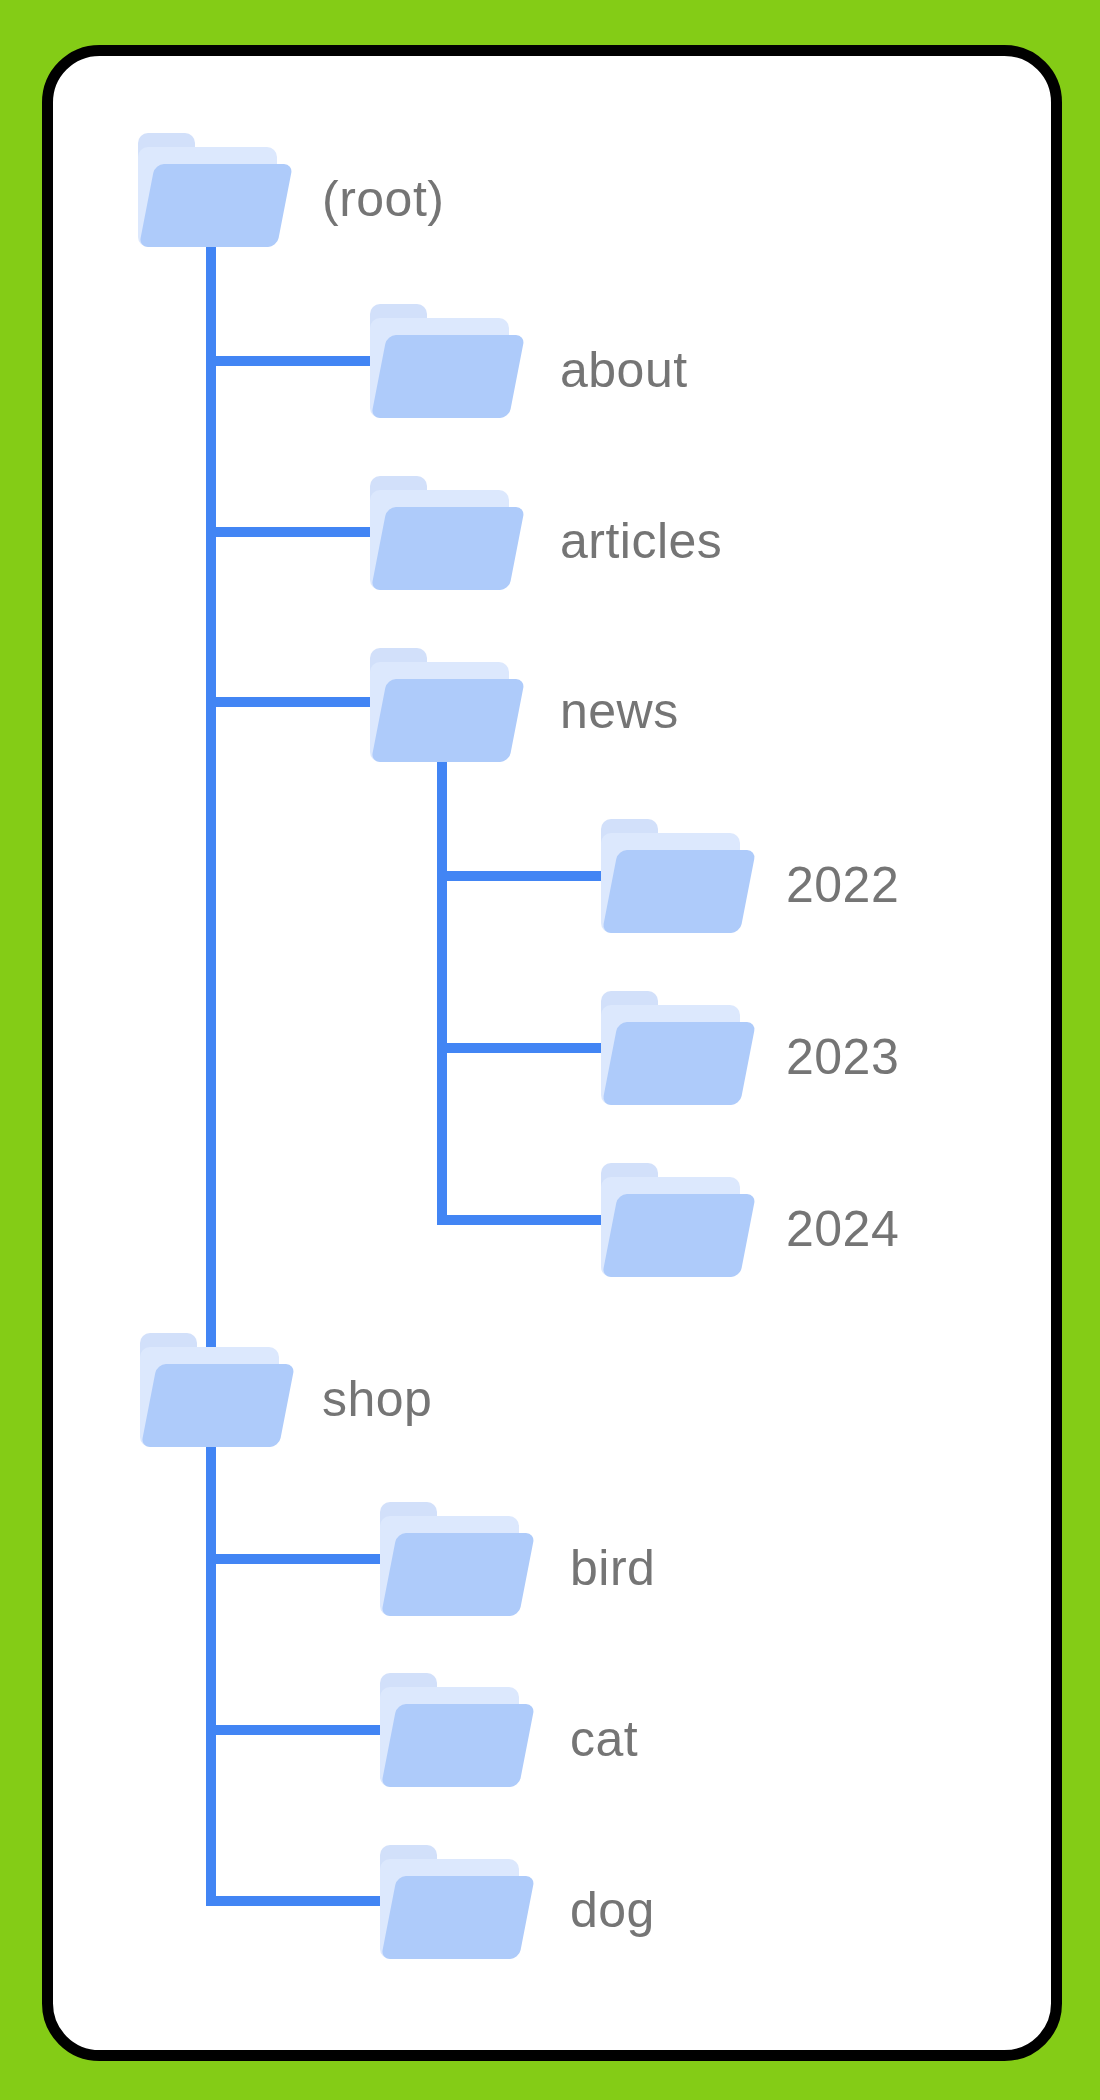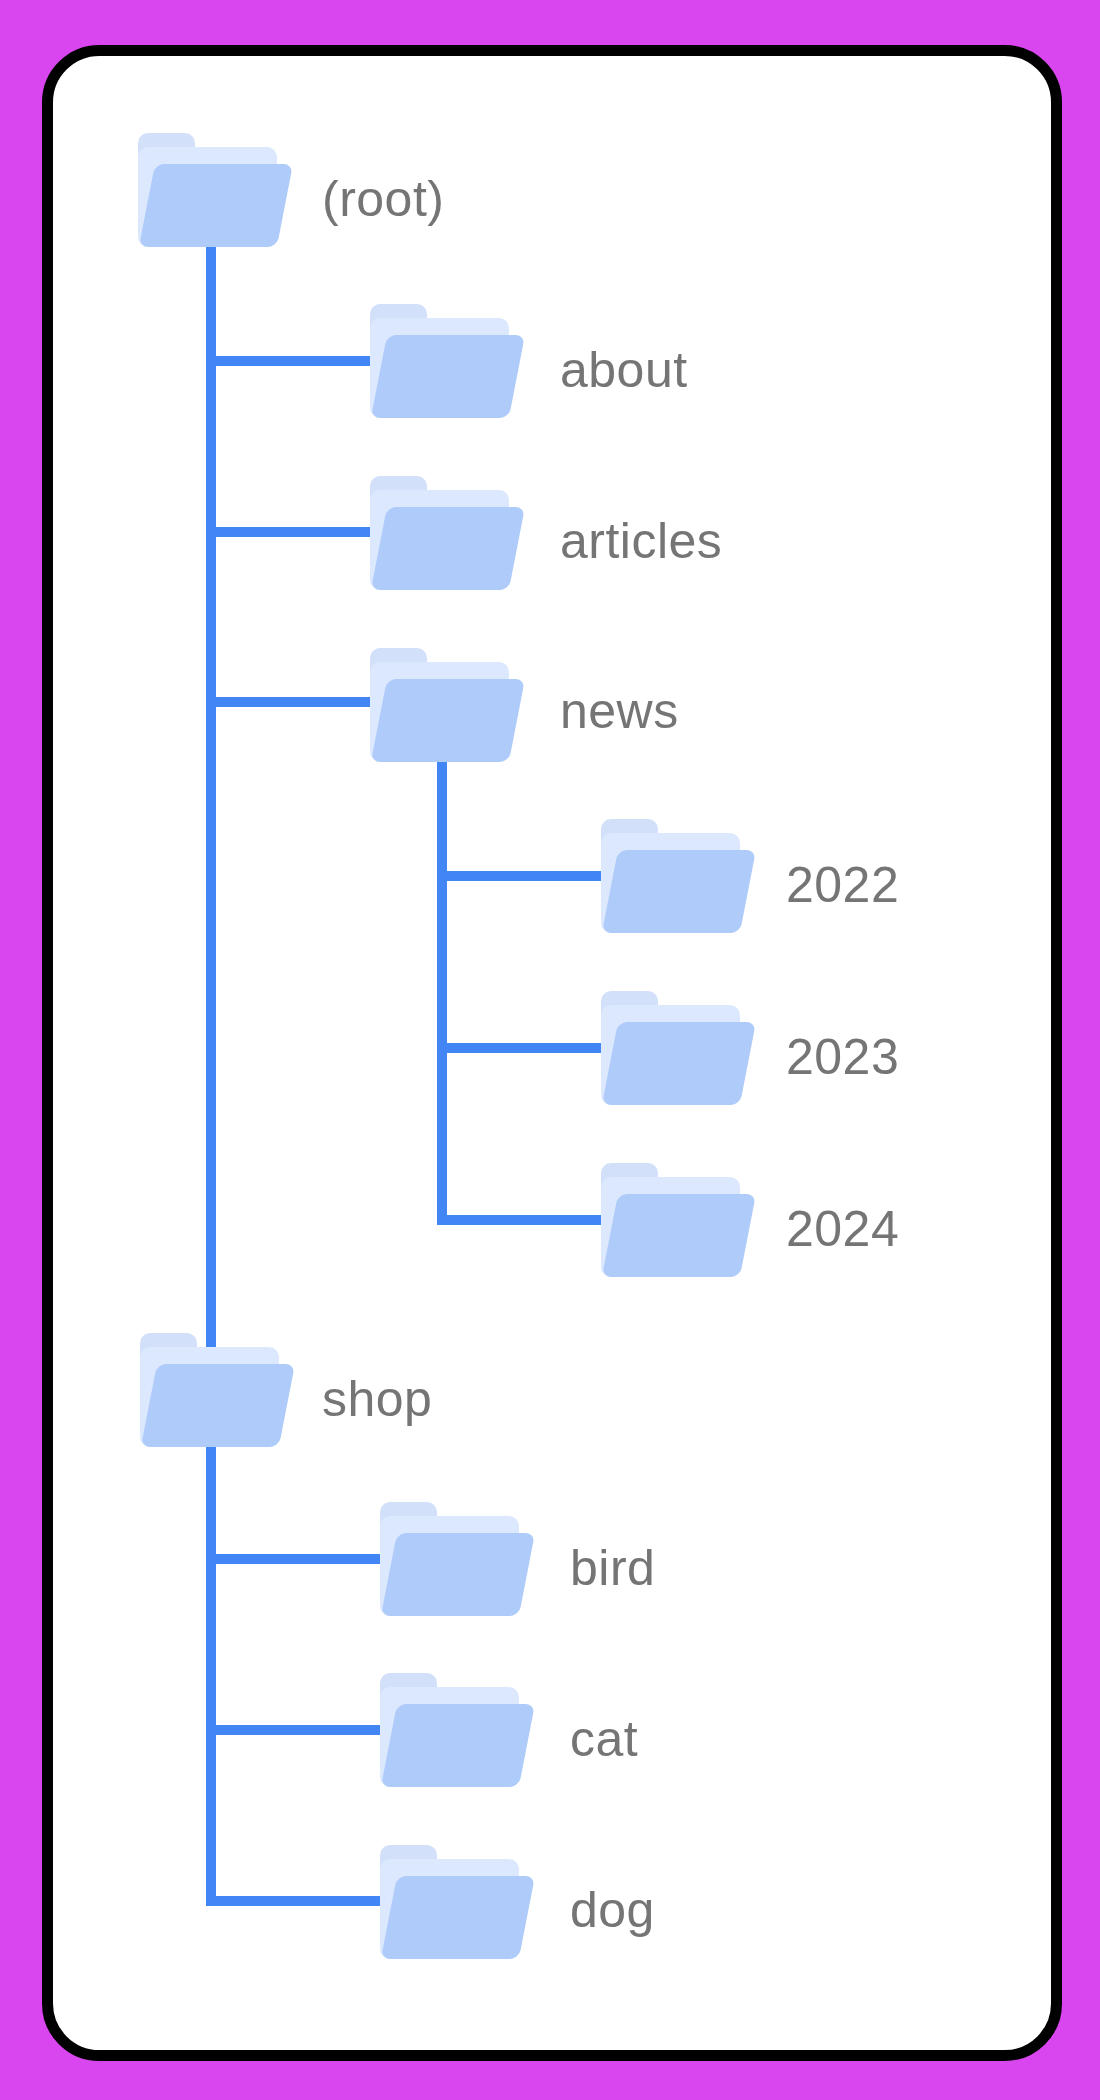--- a/index.html
+++ b/index.html
@@ -4,21 +4,21 @@
 <style>
   html, body {
     margin: 0;
     padding: 0;
     background: #ffffff;
   }
   .stage {
     position: relative;
     width: 1100px;
     height: 2100px;
-    background: #d946ef;
+    background: #84cc16;
     overflow: hidden;
     text-decoration: underline;
   }
   svg { display: block; }
   .node-label {
     font-family: "Liberation Sans", "DejaVu Sans", sans-serif;
     font-size: 50px;
     letter-spacing: 0.5px;
   }
 </style>

